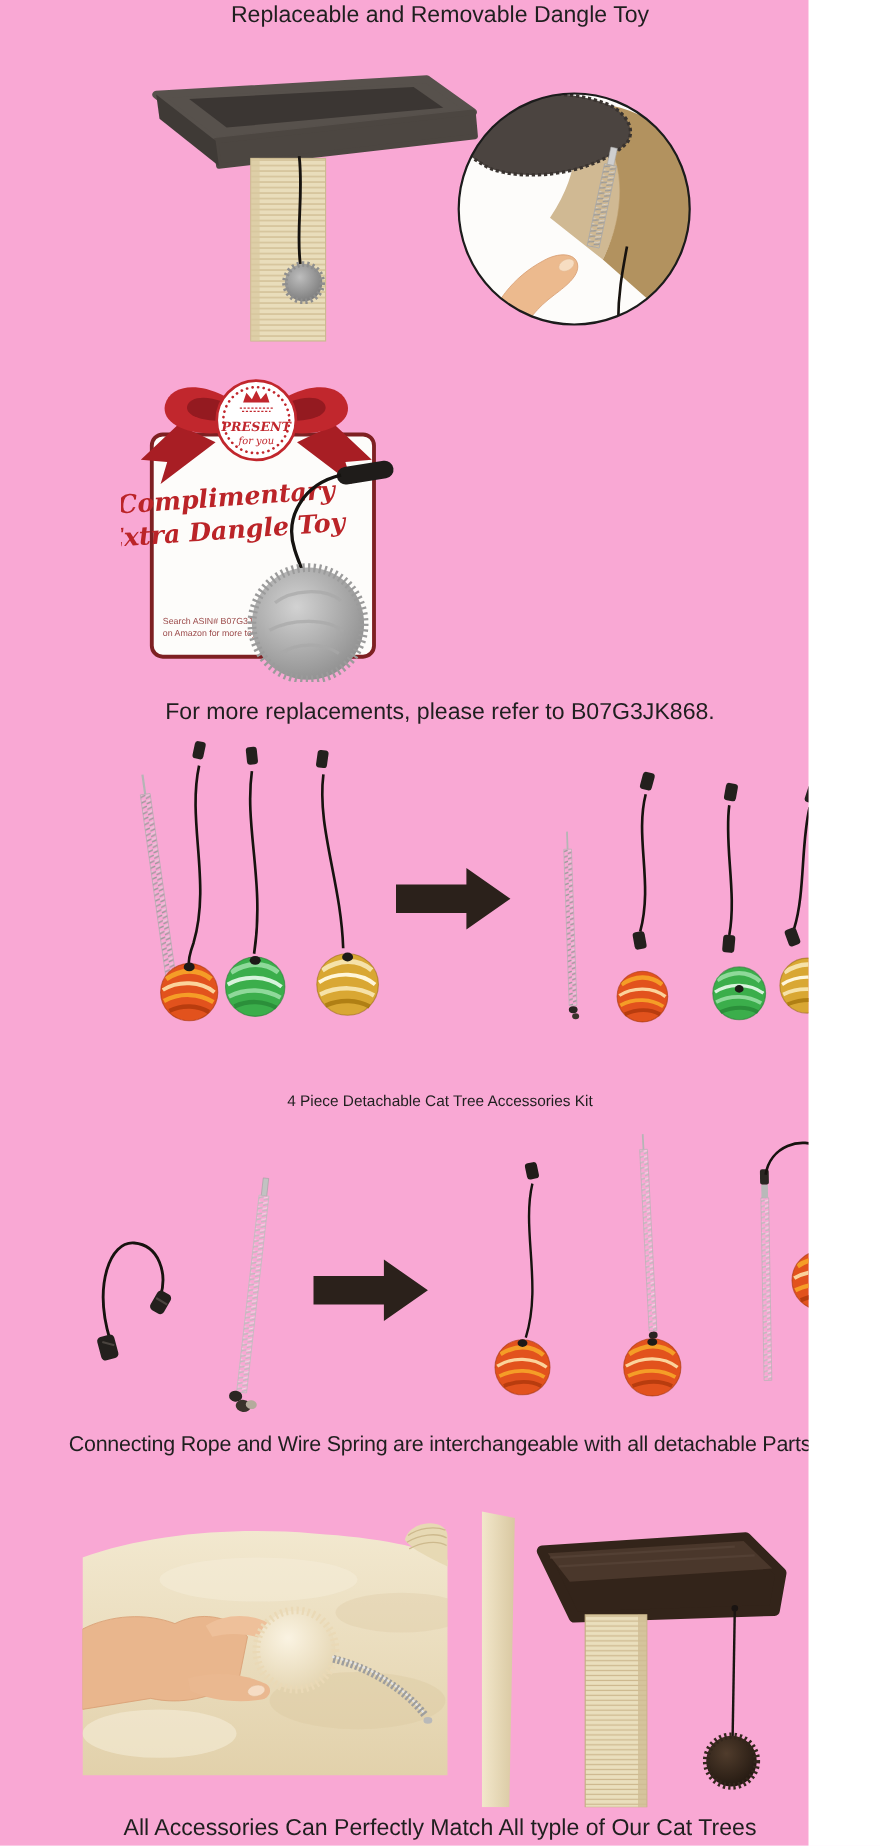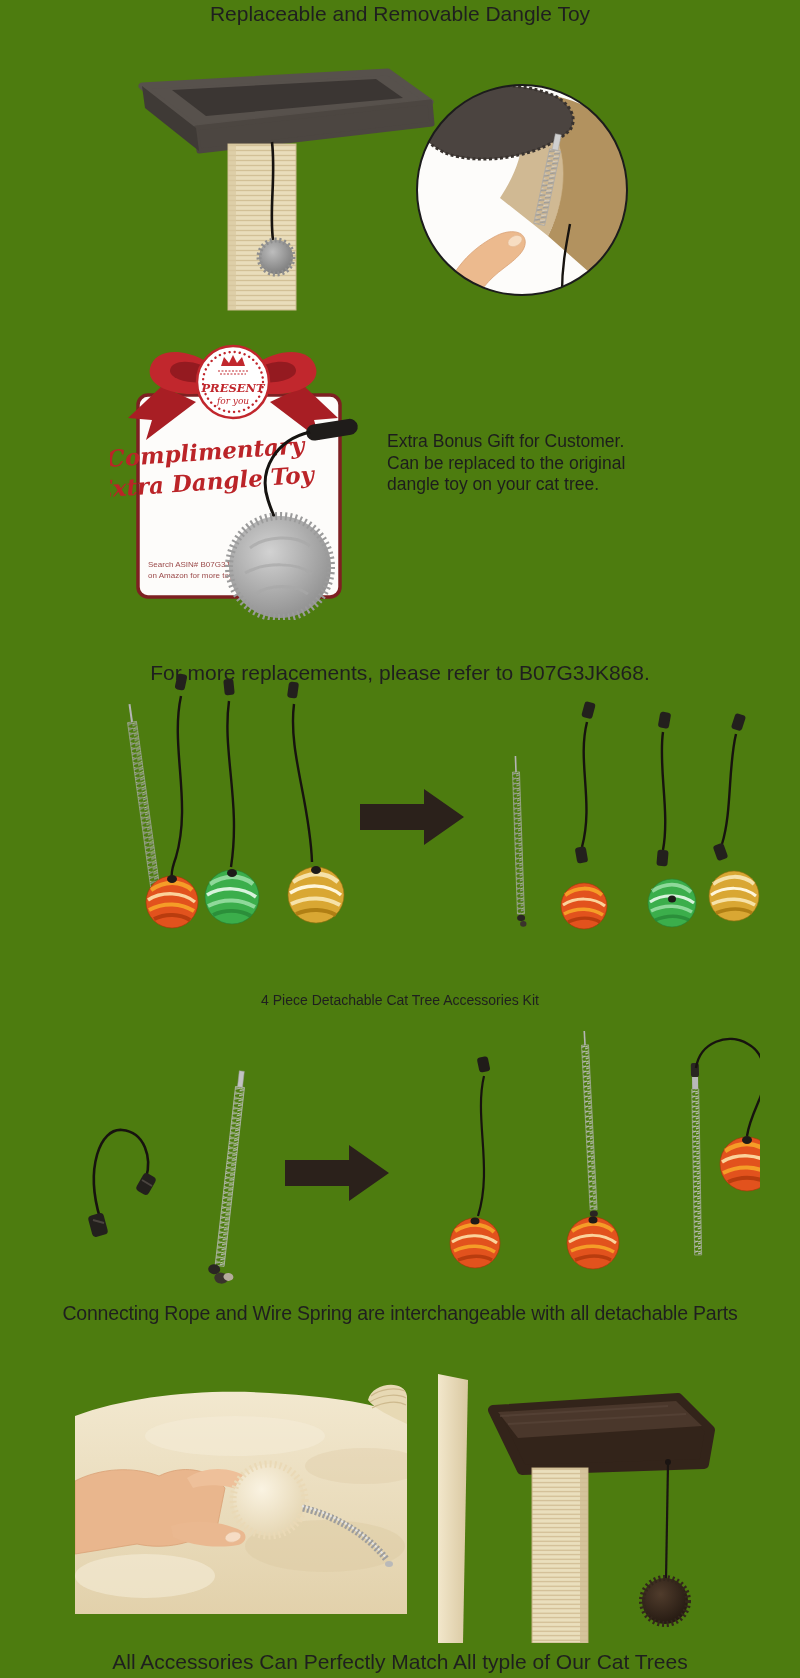--- a/index.html
+++ b/index.html
@@ -1,21 +1,21 @@
 <!DOCTYPE html>
 <html style="--heading-text: #1f1f1f; --card-border: #7e2022; --ribbon-red: #c1272d; --script-red: #bb2428; --arrow-dark: #2b211b; --orange-ball: #e2521d; --green-ball: #3bae4b; --gold-ball: #d9a733; --sisal: #e9ddbb; --plush-gray: #4d4843; --plush-brown: #33241a; --carpet-cream: #ecdfc4;"><head>
 <meta charset="utf-8">
 <style>
   html,body{margin:0;padding:0;background:#ffffff;}
-  .page{position:relative;width:800px;height:1678px;background:#4d7c0f;overflow:hidden;
+  .page{position:relative;width:735px;height:1678px;background:#f9a8d4;overflow:hidden;
         font-family:"Liberation Sans",sans-serif;}
   .heading{position:absolute;left:0;width:800px;text-align:center;
            color:var(--heading-text,#1f1f1f);font-weight:400;white-space:nowrap;}
   #h1{top:2px;font-size:21px;}
-  #h2{top:636px;font-size:21px;margin-top:25px;}
+  #h2{top:636px;font-size:21px;}
   #h3{top:992px;font-size:14px;}
   #h4{top:1302px;font-size:19.5px;letter-spacing:-0.2px;}
   #h5{top:1650px;font-size:21px;}
   .abs{position:absolute;}
   .bonus{position:absolute;left:387px;top:431px;font-size:17.5px;line-height:21.5px;
          color:#1d1d1d;}
   svg text.script{font-family:"DejaVu Serif",serif;font-style:italic;font-weight:bold;}
   svg text.badge-main{font-family:"DejaVu Serif",serif;font-style:italic;font-weight:bold;}
   svg text.badge-sub{font-family:"DejaVu Serif",serif;font-style:italic;}
   svg text.note{font-family:"Liberation Sans",sans-serif;}
@@ -115,25 +115,20 @@
     <text class="note" x="38" y="260" font-size="8" fill="#9b4a4a">on Amazon for more toy options.</text>
 
     <g transform="rotate(-9 220 112)">
       <rect x="196" y="104" width="52" height="16" rx="8" fill="#1f1c1a"></rect>
     </g>
     <path d="M200,114 C166,122 148,152 158,182 C163,198 168,206 170,214" stroke="#151310" stroke-width="3" fill="none"></path>
     <circle cx="170" cy="249" r="51" fill="url(#pomB)" stroke="#9b9b9b" stroke-width="8" stroke-dasharray="2 3"></circle>
     <path d="M140,230 C155,218 185,216 200,228 M135,255 C155,244 188,244 202,256 M145,276 C160,266 184,266 198,276" stroke="#a8a8a8" stroke-width="3" fill="none" opacity="0.7"></path>
   </svg>
 
-  <div class="bonus">
-    <div>Extra Bonus Gift for Customer.</div>
-    <div>Can be replaced to the original</div>
-    <div>dangle toy on your cat tree.</div>
-  </div>
 
   <div id="h2" class="heading">For more replacements, please refer to B07G3JK868.</div>
 
   <svg class="abs" style="left:60px;top:652px;" width="700" height="305" viewBox="0 0 700 305">
     <defs>
       <pattern id="coilC" width="9" height="5" patternUnits="userSpaceOnUse">
         <path d="M0,4 L9,1" stroke="#9a9a9a" stroke-width="1.3" fill="none"></path>
         <path d="M0,2 L9,-1" stroke="#dedede" stroke-width="0.7" fill="none"></path>
       </pattern>
     </defs>

